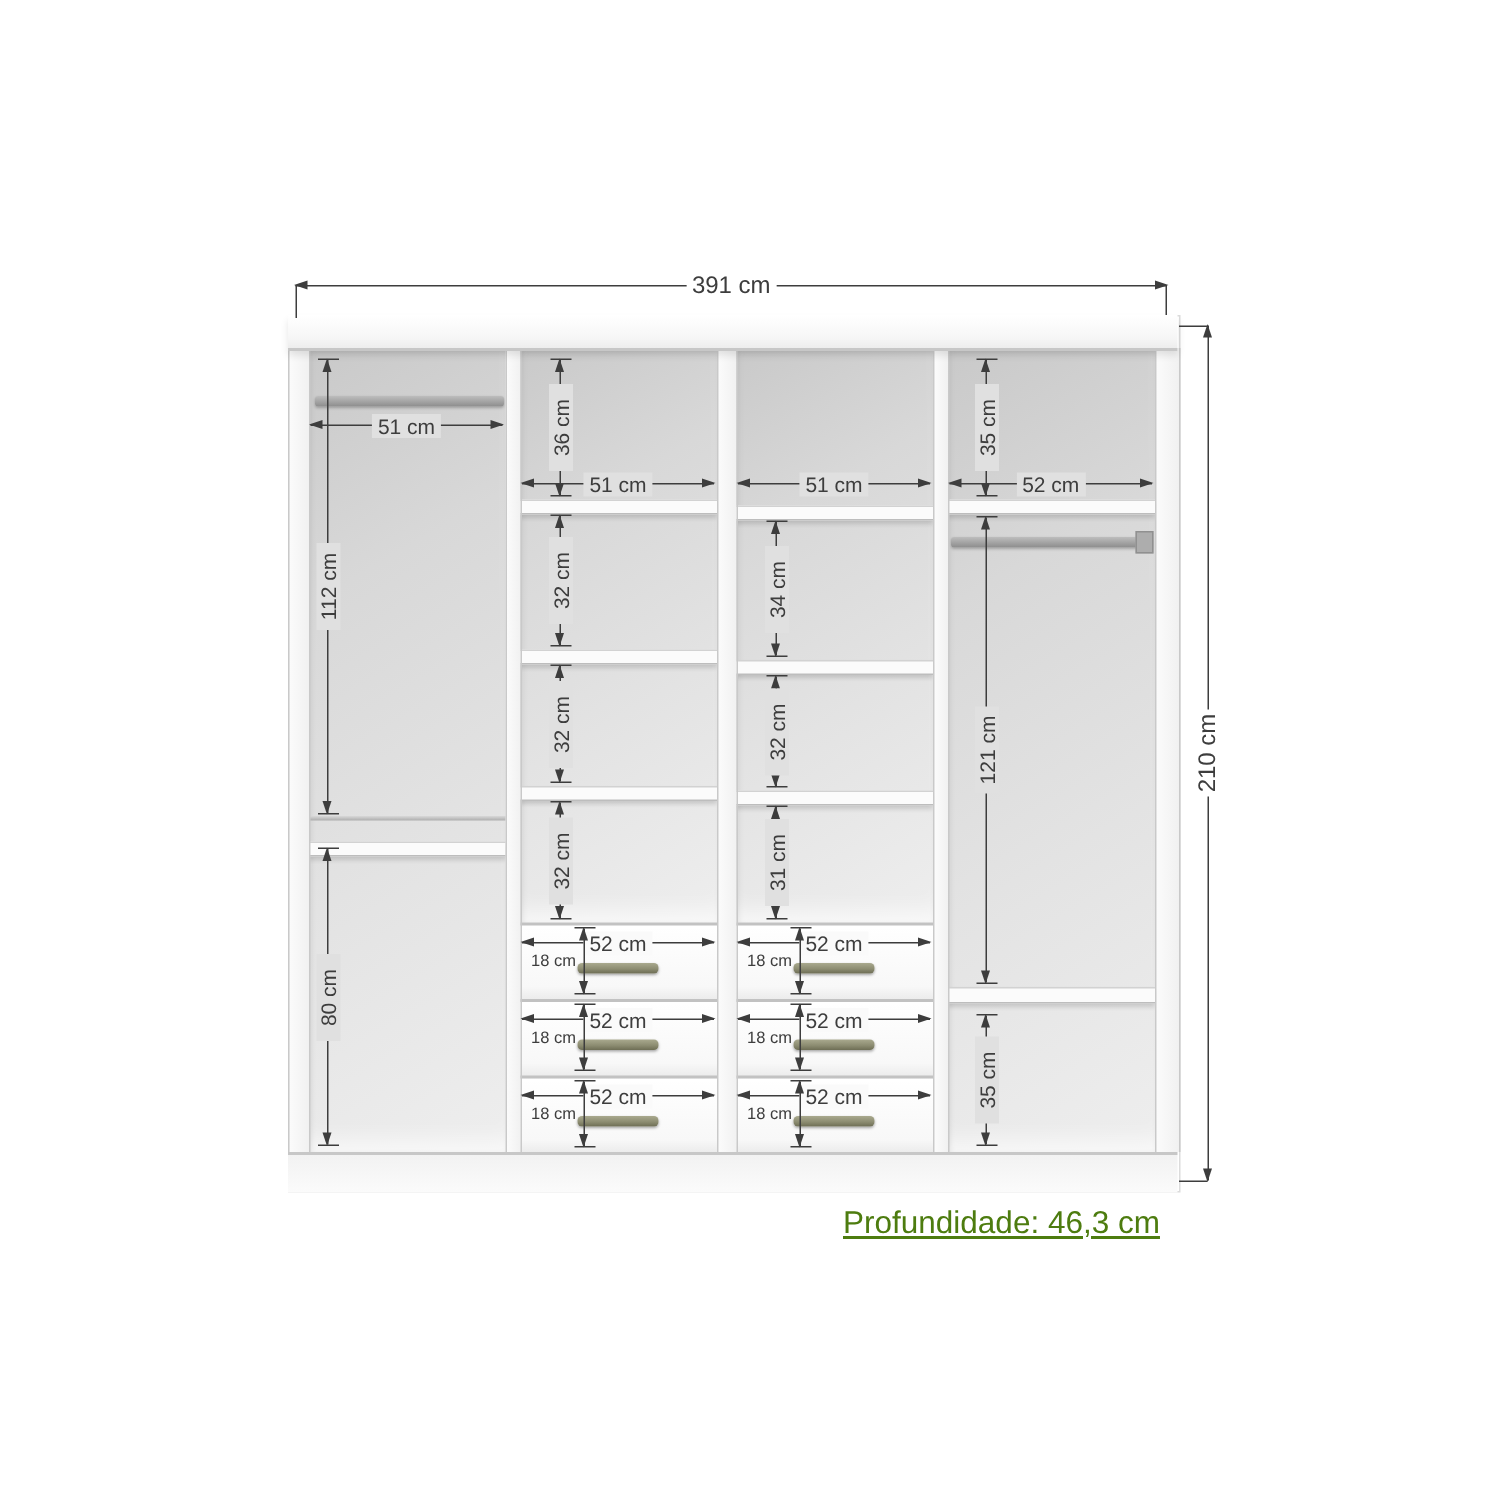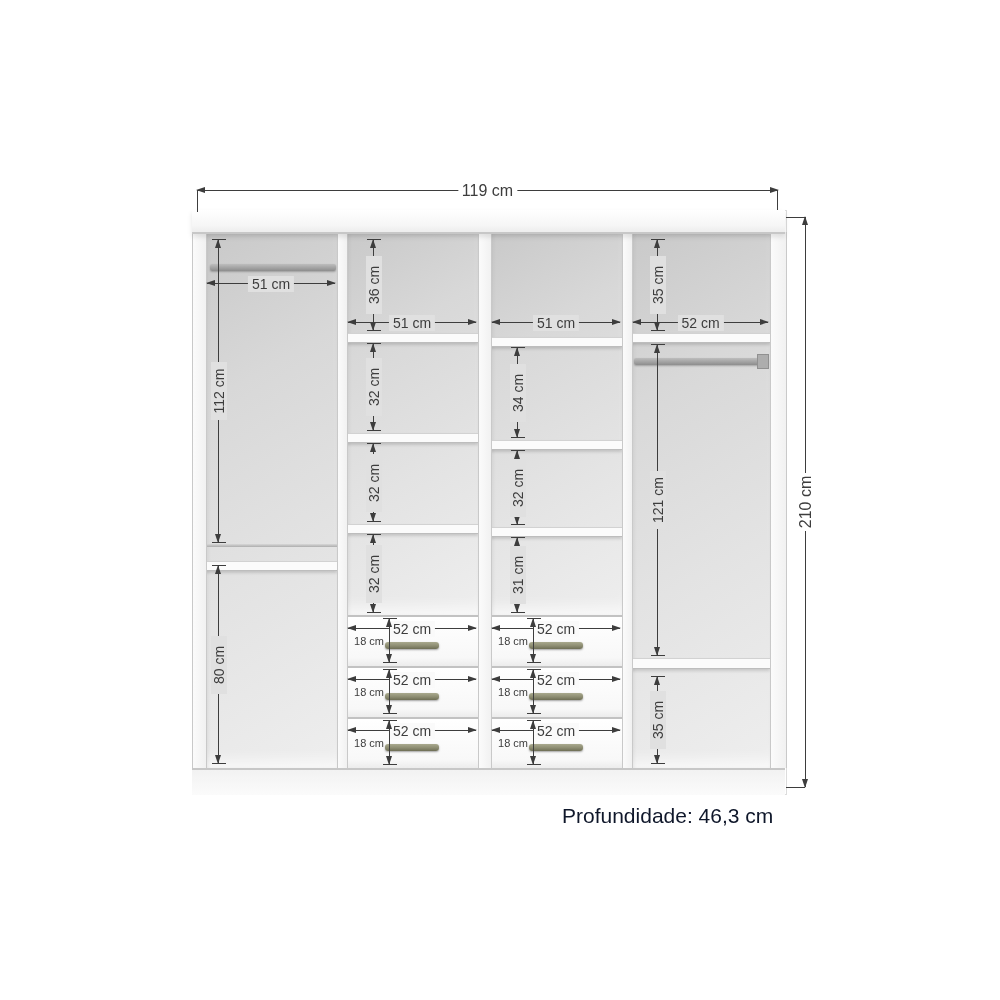--- a/index.html
+++ b/index.html
@@ -43,21 +43,21 @@
   .lbl{position:absolute;font-size:14px;line-height:16px;color:var(--dim);white-space:nowrap;}
   .dim-h .lbl{left:50%;top:-8px;transform:translateX(-50%);height:16px;padding:0 4px;text-align:center;}
   .lbl-rot{left:0;top:50%;width:58px;height:16px;margin-left:-29px;margin-top:-8px;text-align:center;transform:rotate(-90deg);}
   .lbl-big{font-size:16px;}
   .lbl-left{right:4px;top:50%;transform:translateY(-50%);font-size:11px;background:transparent;padding:0 2px;}
   .on-gray{background:#e0e0e0;}
   .on-white{background:#ffffff;}
   .on-drawer{background:#fafafa;}
   .ext{background:var(--dim);}
 
-  .footer-note{font-size:21px;color:#0f172a;}
+  .footer-note{font-size:21px;color:#4d7c0f;text-decoration:underline;}
 </style>
 </head>
 <body>
 
 <div id="stage">
 
   <div class="abs body-outline" style="left:192px;top:210px;width:593px;height:583px;"></div>
 
   <div class="abs cell" style="left:205px;top:232px;width:132px;height:536px;"></div>
   <div class="abs cell" style="left:346px;top:232px;width:132px;height:383px;"></div>
@@ -100,21 +100,21 @@
   <div class="abs wall-v" style="left:337px;top:232px;width:9px;height:536px;"></div>
   <div class="abs wall-v" style="left:478px;top:232px;width:12px;height:536px;"></div>
   <div class="abs wall-v" style="left:622px;top:232px;width:9px;height:536px;"></div>
   <div class="abs wall-v" style="left:770px;top:232px;width:15px;height:536px;"></div>
   <div class="abs panel-h top-panel" style="left:192px;top:210px;width:593px;height:22px;"></div>
   <div class="abs panel-h base-panel" style="left:192px;top:768px;width:593px;height:25px;"></div>
 
   <div class="dim dim-h" style="left:197px;top:190px;width:581px;">
     <span class="arr arr-l"></span>
       <span class="arr arr-r"></span>
-    <span class="lbl lbl-big on-white">119 cm</span>
+    <span class="lbl lbl-big on-white">391 cm</span>
   </div>
   <div class="abs ext" style="left:197px;top:190px;width:1px;height:22px;"></div>
   <div class="abs ext" style="left:777px;top:190px;width:1px;height:20px;"></div>
 
   <div class="dim dim-v" style="left:805px;top:217px;height:570px;">
     <span class="arr arr-t"></span>
       <span class="arr arr-b"></span>
     <span class="lbl lbl-rot lbl-big on-white">210 cm</span>
   </div>
   <div class="abs ext" style="left:786px;top:217px;width:19px;height:1px;"></div>

